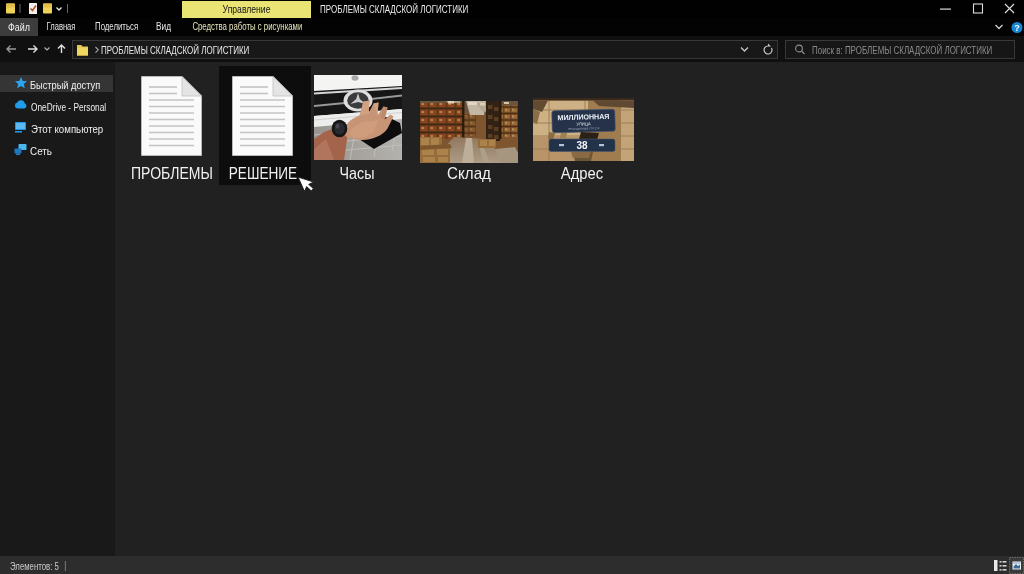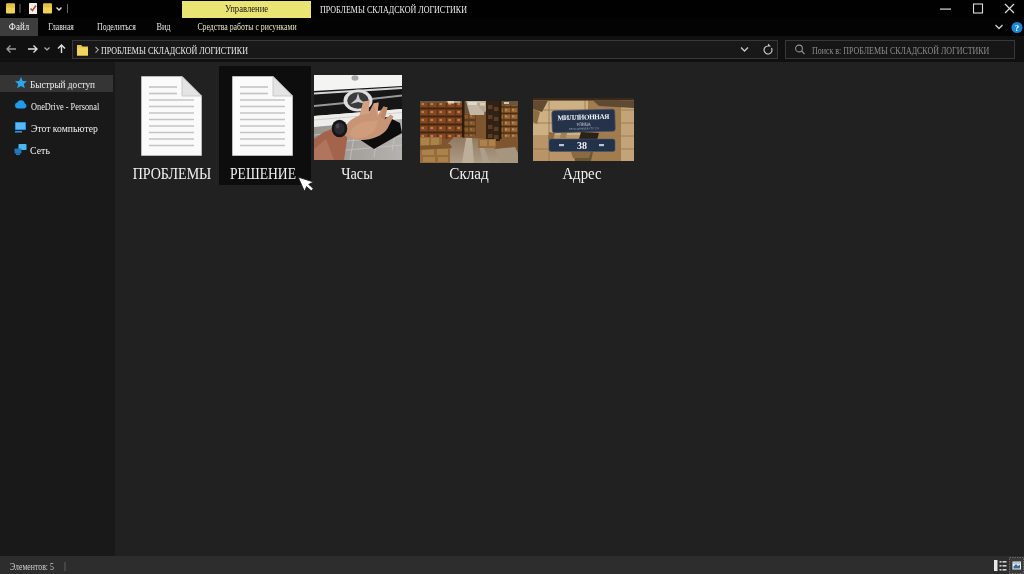--- a/index.html
+++ b/index.html
@@ -1,21 +1,21 @@
 <!DOCTYPE html>
 <html><head>
 <meta charset="utf-8">
 <style>
   * { margin:0; padding:0; box-sizing:border-box; }
   html,body { width:1024px; height:574px; overflow:hidden; background:#000;
     font-family:"Liberation Sans", sans-serif; }
   .abs { position:absolute; }
   .tx { position:absolute; white-space:nowrap; transform-origin:0 50%; }
   .ctx { position:absolute; white-space:nowrap; transform-origin:50% 50%; }
-  #stage { position:relative; width:1017px; height:574px; background:#000;font-family:Liberation Serif, serif; }
+  #stage { position:relative; width:1017px; height:574px; background:#000; }
 </style>
 </head>
 <body>
 <div id="stage">
 
   <div class="abs" style="left:0;top:0;width:1024px;height:18px;background:#010101;"></div>
 
   <svg class="abs" style="left:0;top:0;" width="80" height="18" viewBox="0 0 80 18">
     <rect x="6" y="3.5" width="9" height="10" rx="1" fill="#efd358"></rect>
     <rect x="6" y="3.5" width="9" height="4" rx="1" fill="#e3bf49"></rect>

